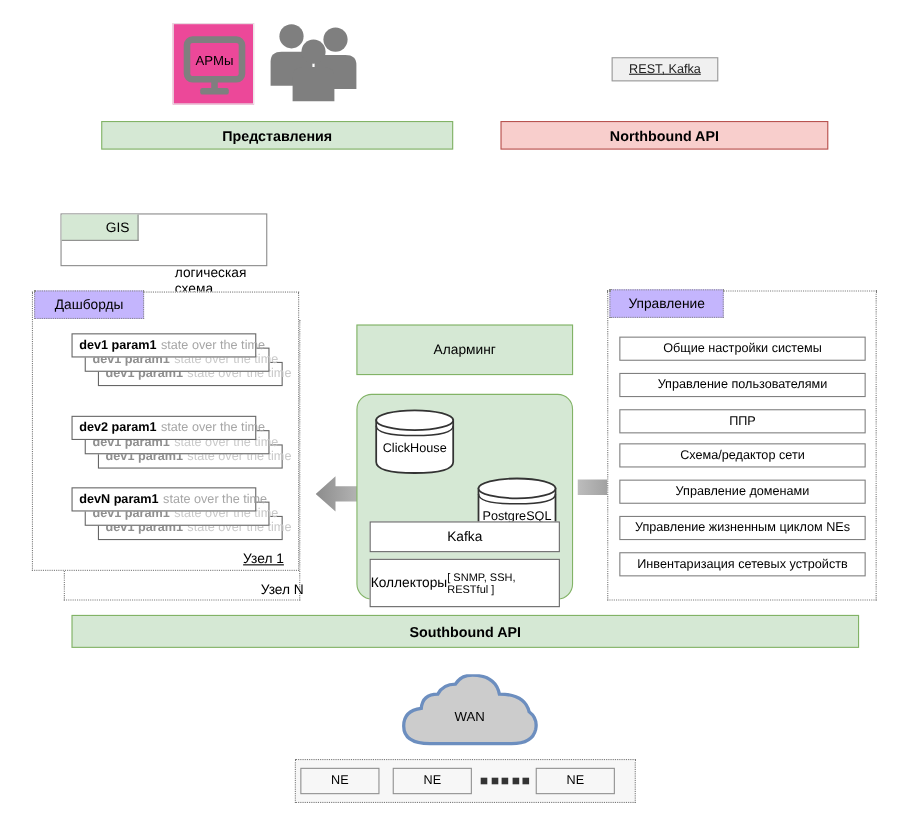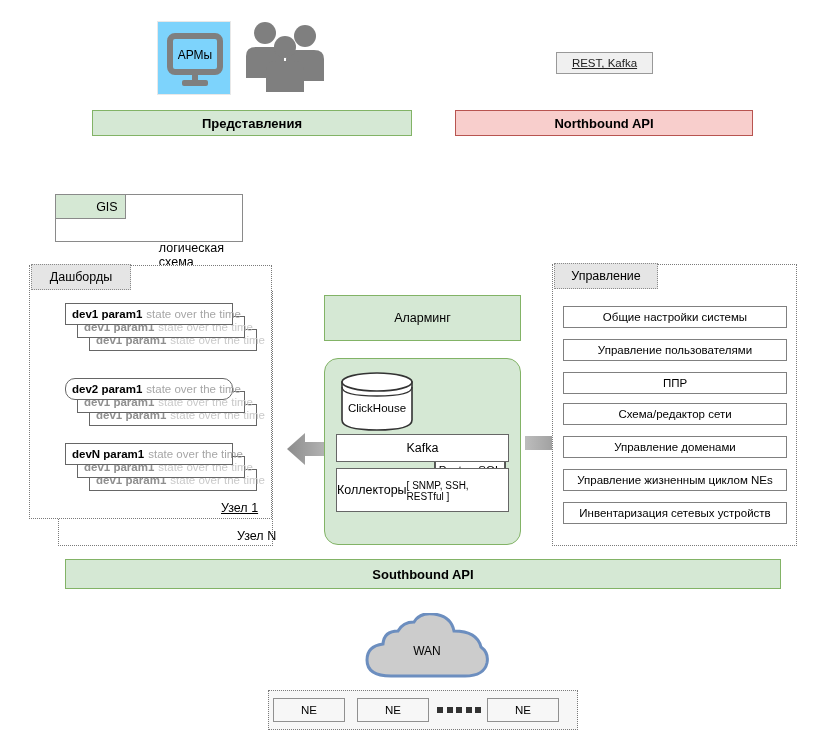--- a/index.html
+++ b/index.html
@@ -19,57 +19,57 @@
   .gis-row{display:flex;}
   .gis-cell{border-right:1px solid #8a8a8a;border-bottom:1px solid #8a8a8a;
             display:flex;align-items:center;justify-content:center;height:23px;padding-left:33px;}
   .gis-cell:last-child{border-right:none;margin-top:48px;}
   .gis-green{background:#d5e8d4;width:56px;}
   .gis-white{background:#fff;width:130px;}
   .gis-full{width:186px;border-bottom:none;background:#fff;}
 
   
   .dotted{border:1.6px dotted #7a7a7a;background:#ffffff;}
-  .tab-label{border:1.4px dotted #8a8a8a;background:#e5e5e5;font-size:12.5px;
+  .tab-label{border:1.4px dotted #8a8a8a;background:#c4b5fd;font-size:12.5px;
              display:flex;align-items:center;justify-content:center;}
 
   
   .card{border:1.6px solid #666;background:#fff;font-size:11.5px;
         display:flex;align-items:center;padding-left:6px;white-space:nowrap;}
   .card b{font-weight:bold;color:#000;}
   .card i{font-style:normal;color:#a6a6a6;padding-left:4px;}
   .card.ghost b{color:#8f8f8f;}
   .card.ghost i{color:#c9c9c9;}
 
   
   .mitem{border:1.3px solid #808080;background:#fff;font-size:11.5px;}
 
   
   .greenbox{border:1.5px solid #82b366;background:#d5e8d4;font-size:12.5px;}
   .greenround{border:1.5px solid #82b366;background:#d5e8d4;border-radius:14px;}
-  .whitebox{border:1.4px solid #666;background:#fff;font-size:12.5px;}
+  .whitebox{border:1.4px solid #666;background:#fff;font-size:12.5px;margin-top:40px;}
 
   
   .cyl{position:relative;width:74px;height:62px;}
   .cyl svg{position:absolute;left:0;top:0;}
   .cyl span{position:absolute;left:0;right:0;top:32px;text-align:center;font-size:11.5px;}
 
   .nodelabel{font-size:12.5px;}
 
   
   .arrow svg{display:block;}
 
   
   .ne{border:1.4px solid #909090;background:#f7f7f7;font-size:11.5px;}
   .dot{width:6px;height:6px;background:#333;}
 </style>
 </head>
 <body>
 
-<div class="abs" style="left:157px;top:21px;width:74px;height:74px;background:#7dd3fc;border:1px solid #e8e8e8;">
+<div class="abs" style="left:157px;top:21px;width:74px;height:74px;background:#ec4899;border:1px solid #e8e8e8;">
   <svg width="74" height="74" viewBox="0 0 74 74">
     <rect x="12" y="14" width="50" height="36" rx="5" fill="none" stroke="#7f7f7f" stroke-width="6"></rect>
     <rect x="34" y="50" width="6" height="9" fill="#7f7f7f"></rect>
     <rect x="24" y="58" width="26" height="6" rx="2" fill="#7f7f7f"></rect>
   </svg>
   <div class="abs ctr" style="left:0;top:26px;width:74px;height:14px;font-size:12px;">АРМы</div>
 </div>
 
 <div class="abs" style="left:238px;top:14px;width:90px;height:82px;">
   <svg width="90" height="82" viewBox="0 0 90 82">
@@ -132,21 +132,21 @@
 </div>
 
 <div class="abs card ghost" style="left:89px;top:404px;width:168px;height:22px;">
   <b>dev1 param1</b>
   <i>state over the time</i>
 </div>
 <div class="abs card ghost" style="left:77px;top:391px;width:168px;height:22px;">
   <b>dev1 param1</b>
   <i>state over the time</i>
 </div>
-<div class="abs card" style="left:65px;top:378px;width:168px;height:22px;border-radius:10px;">
+<div class="abs card" style="left:65px;top:378px;width:168px;height:22px;">
   <b>dev2 param1</b>
   <i>state over the time</i>
 </div>
 
 <div class="abs card ghost" style="left:89px;top:469px;width:168px;height:22px;">
   <b>dev1 param1</b>
   <i>state over the time</i>
 </div>
 <div class="abs card ghost" style="left:77px;top:456px;width:168px;height:22px;">
   <b>dev1 param1</b>

